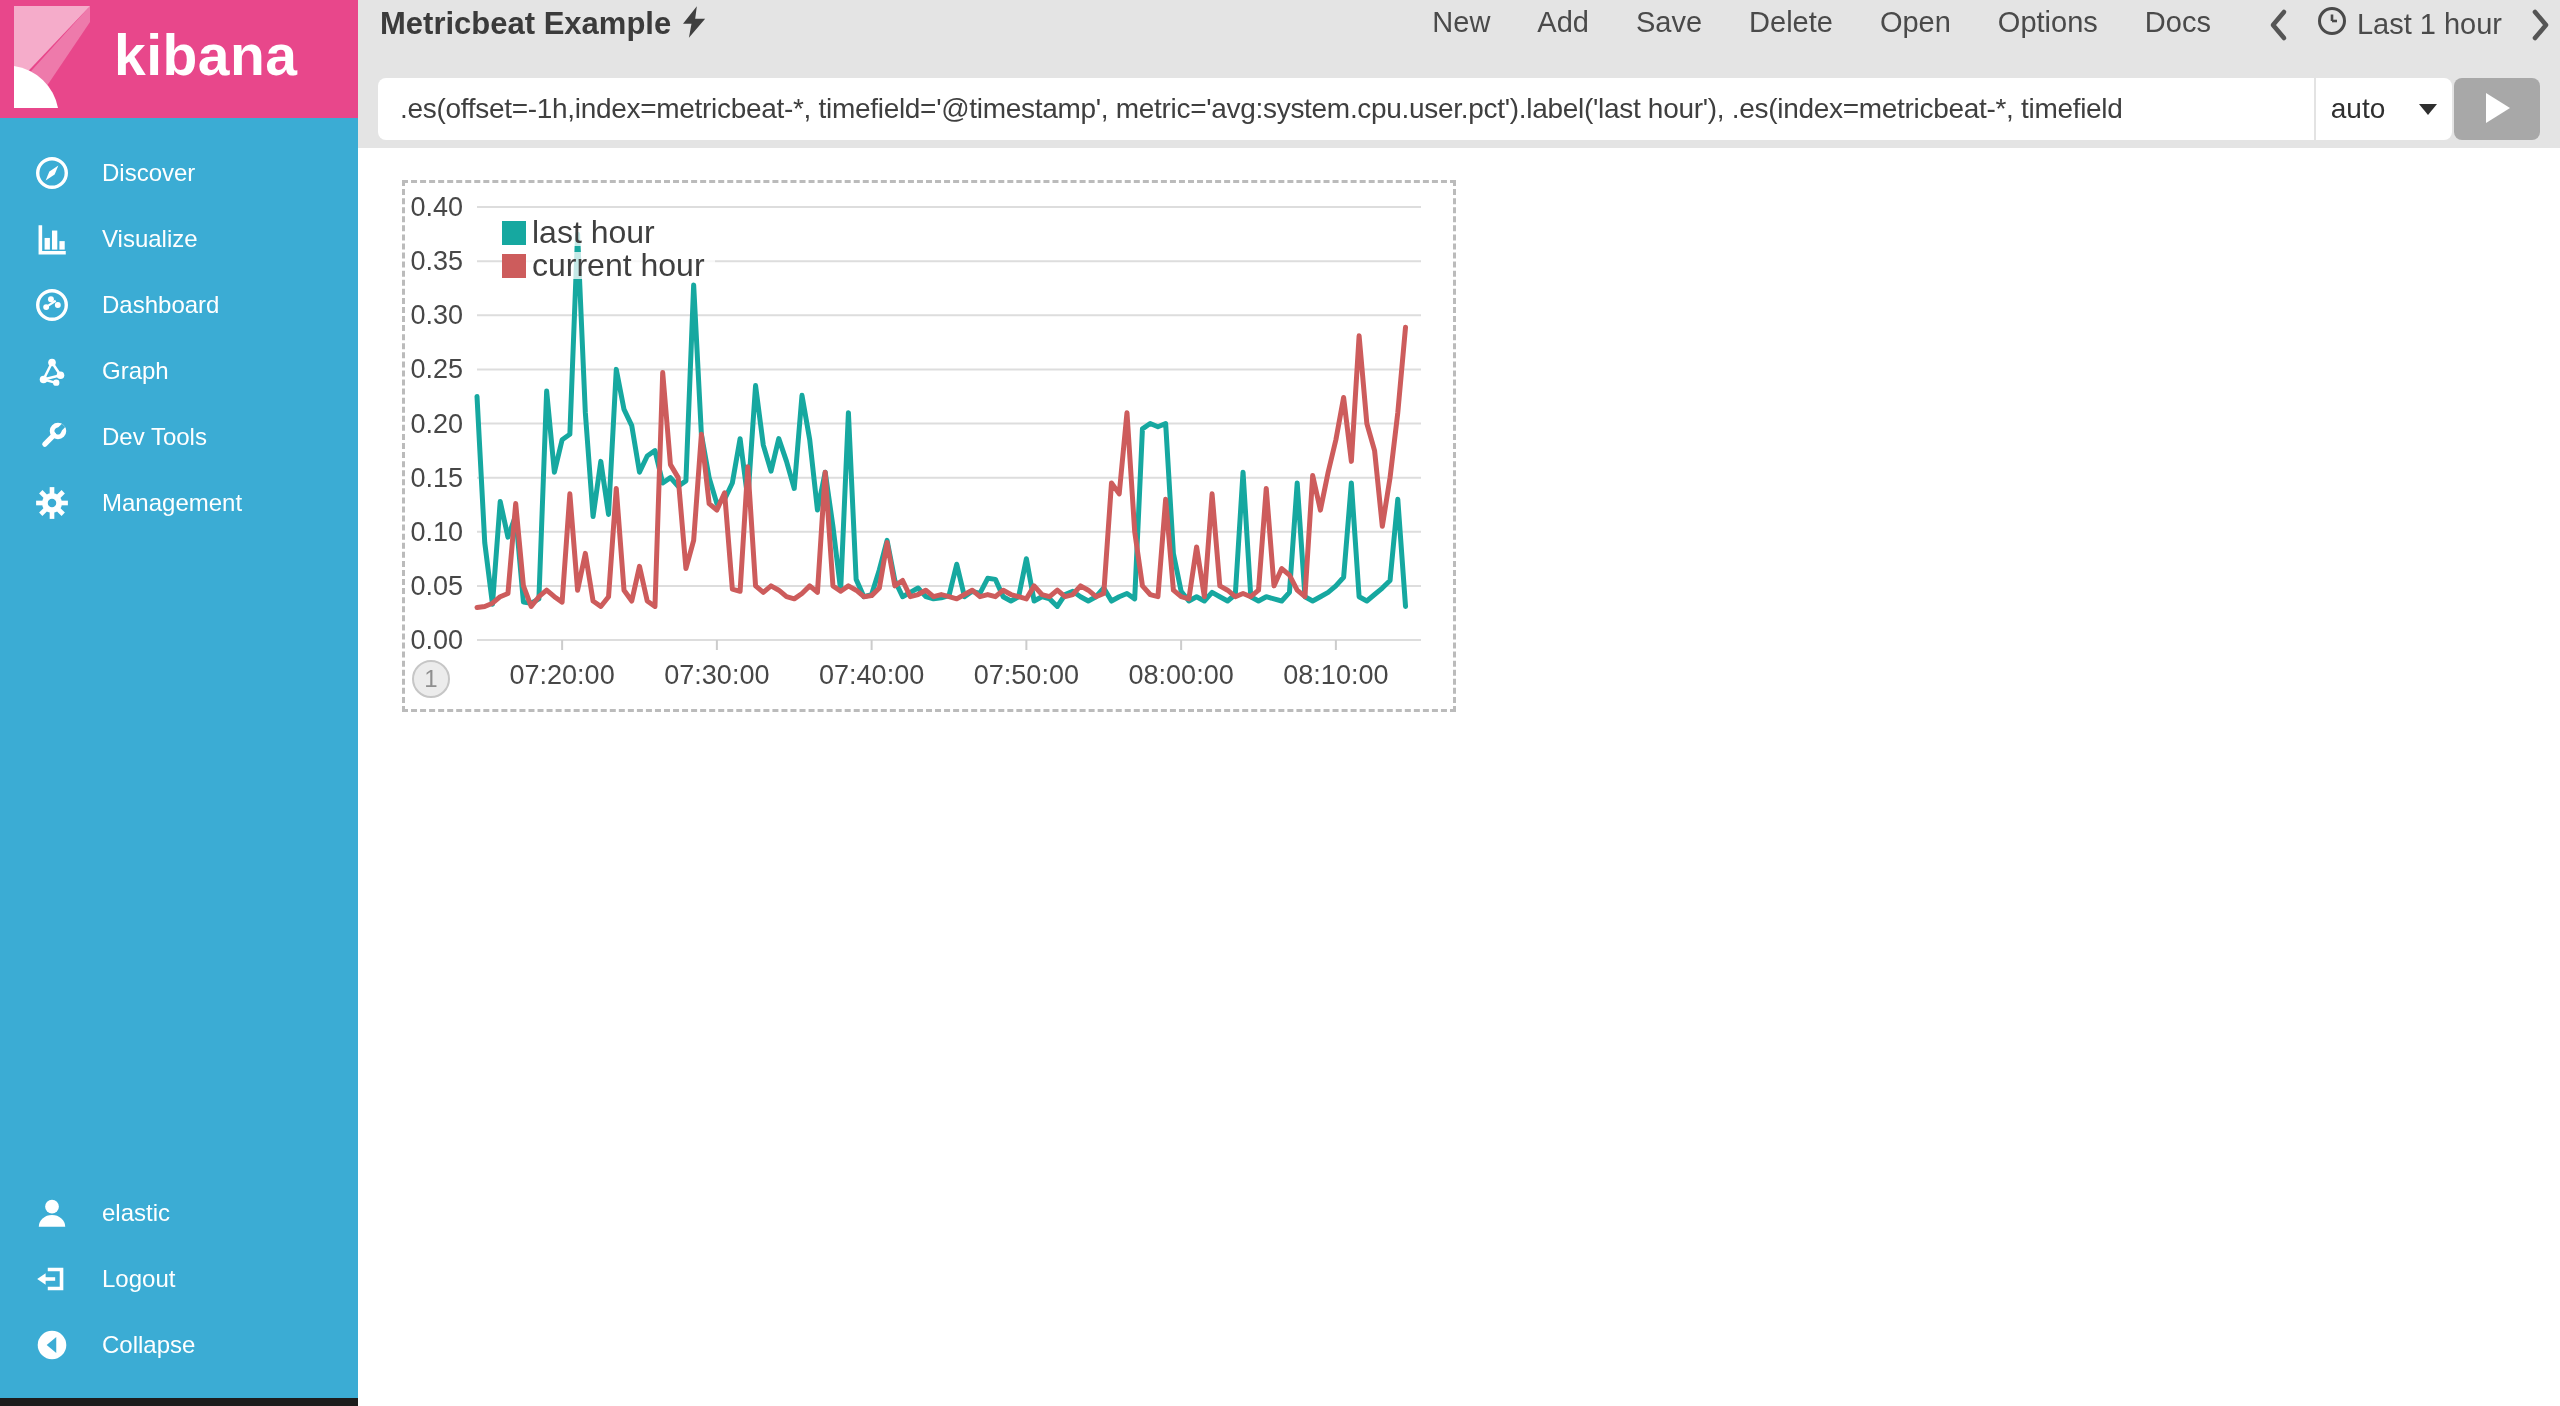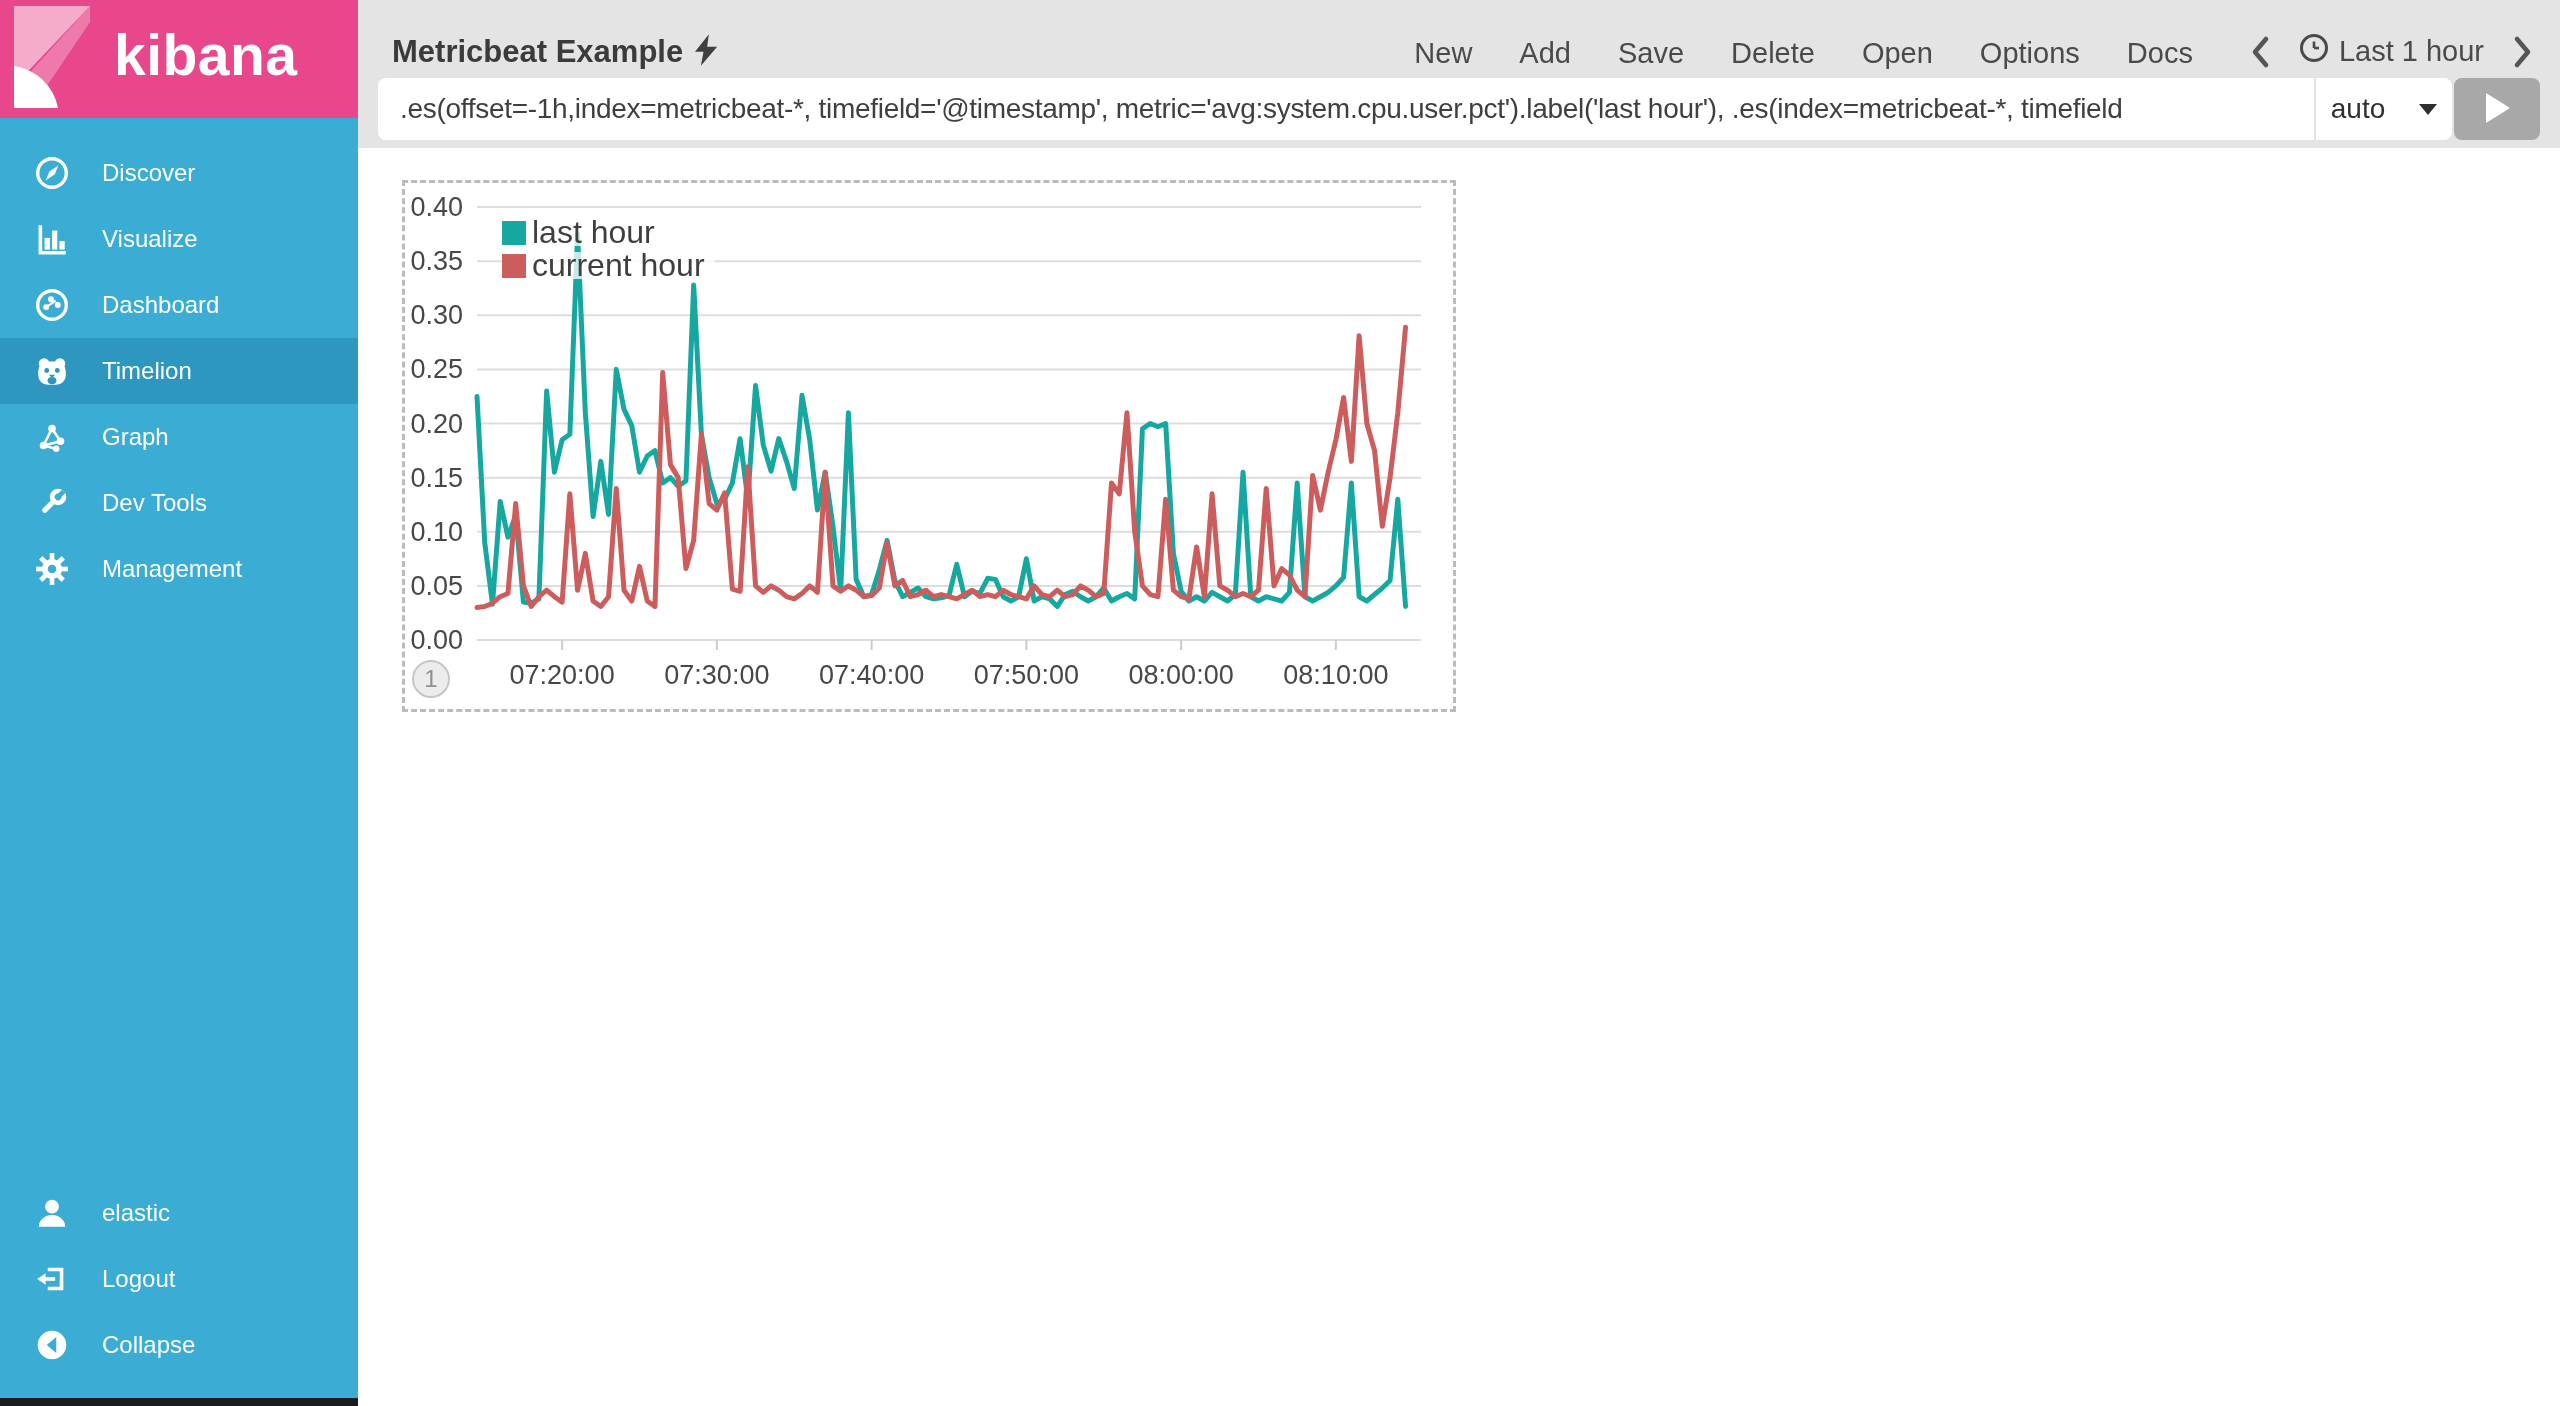--- a/index.html
+++ b/index.html
@@ -14,21 +14,21 @@
   .nav{position:absolute;top:140px;left:0;right:0;}
   .nav.footer{top:1180px;}
   .nav-item{height:66px;display:flex;align-items:center;gap:30px;padding-left:32px;color:#fff;font-size:24px;cursor:pointer;}
   .nav-item.selected{background:#2E97BF;}
   .nicon{width:40px;display:flex;justify-content:center;align-items:center;}
   .bottom-strip{position:absolute;bottom:0;left:0;width:358px;height:8px;background:#1C1C1C;}
 
   
   .main{position:absolute;left:358px;top:0;width:2202px;height:1406px;}
   .topbar{height:148px;background:#E4E4E4;}
-  .title-row{display:flex;align-items:flex-end;height:64px;padding:6px 26px 0 22px;margin-left:12px;}
+  .title-row{display:flex;align-items:flex-start;height:64px;padding:6px 8px 0 22px;}
   .page-title{font-size:31px;font-weight:700;color:#3B3B3B;margin:0 12px 0 0;}
   .menu{margin-left:auto;display:flex;align-items:center;gap:47px;font-size:29px;color:#4A4A4A;}
   .menu span{cursor:pointer;}
   .time-nav{display:flex;align-items:center;gap:28px;margin-left:56px;color:#4A4A4A;font-size:29px;}
   .time-range{display:flex;align-items:center;gap:10px;cursor:pointer;}
   .chev{cursor:pointer;display:flex;align-items:center;}
 
   .query-row{display:flex;align-items:stretch;height:62px;margin:8px 20px 0 20px;}
   .query-input{flex:1;background:#fff;border:none;outline:none;border-radius:8px 0 0 8px;
     font-size:28px;color:#3F3F3F;padding:0 2px 0 22px;letter-spacing:-0.3px;
@@ -93,34 +93,20 @@
         <span class="nicon">
           <svg width="36" height="36" viewBox="0 0 34 34">
               <circle cx="17" cy="17" r="13.5" fill="none" stroke="#fff" stroke-width="3.2"></circle>
               <circle cx="11.5" cy="19" r="2.8" fill="#fff"></circle>
               <circle cx="16" cy="11.5" r="2.8" fill="#fff"></circle>
               <circle cx="22.5" cy="17" r="2.8" fill="#fff"></circle>
               <line x1="13.5" y1="17.5" x2="20.5" y2="13" stroke="#fff" stroke-width="2"></line>
             </svg>
         </span>
         <span>Dashboard</span>
-      </div>
-      <div class="nav-item selected">
-        <span class="nicon">
-          <svg width="38" height="36" viewBox="0 0 34 34">
-              <circle cx="9.5" cy="10" r="5" fill="#fff"></circle>
-              <circle cx="24.5" cy="10" r="5" fill="#fff"></circle>
-              <rect x="4" y="8" width="26" height="22" rx="9" fill="#fff"></rect>
-              <circle cx="12" cy="16.5" r="2.3" fill="#2E97BF"></circle>
-              <circle cx="22" cy="16.5" r="2.3" fill="#2E97BF"></circle>
-              <polygon points="14,20.5 20,20.5 17,23.5" fill="#2E97BF"></polygon>
-              <ellipse cx="17" cy="26" rx="4.2" ry="3.4" fill="#2E97BF"></ellipse>
-            </svg>
-        </span>
-        <span>Timelion</span>
       </div>
       <div class="nav-item">
         <span class="nicon">
           <svg width="36" height="36" viewBox="0 0 34 34">
               <line x1="9" y1="25" x2="17" y2="9" stroke="#fff" stroke-width="2.4"></line>
               <line x1="9" y1="25" x2="25" y2="21" stroke="#fff" stroke-width="2.4"></line>
               <line x1="17" y1="9" x2="25" y2="21" stroke="#fff" stroke-width="2.4"></line>
               <line x1="9" y1="25" x2="20" y2="28" stroke="#fff" stroke-width="2.4"></line>
               <circle cx="9" cy="25" r="3.6" fill="#fff"></circle>
               <circle cx="17" cy="9" r="3.6" fill="#fff"></circle>

